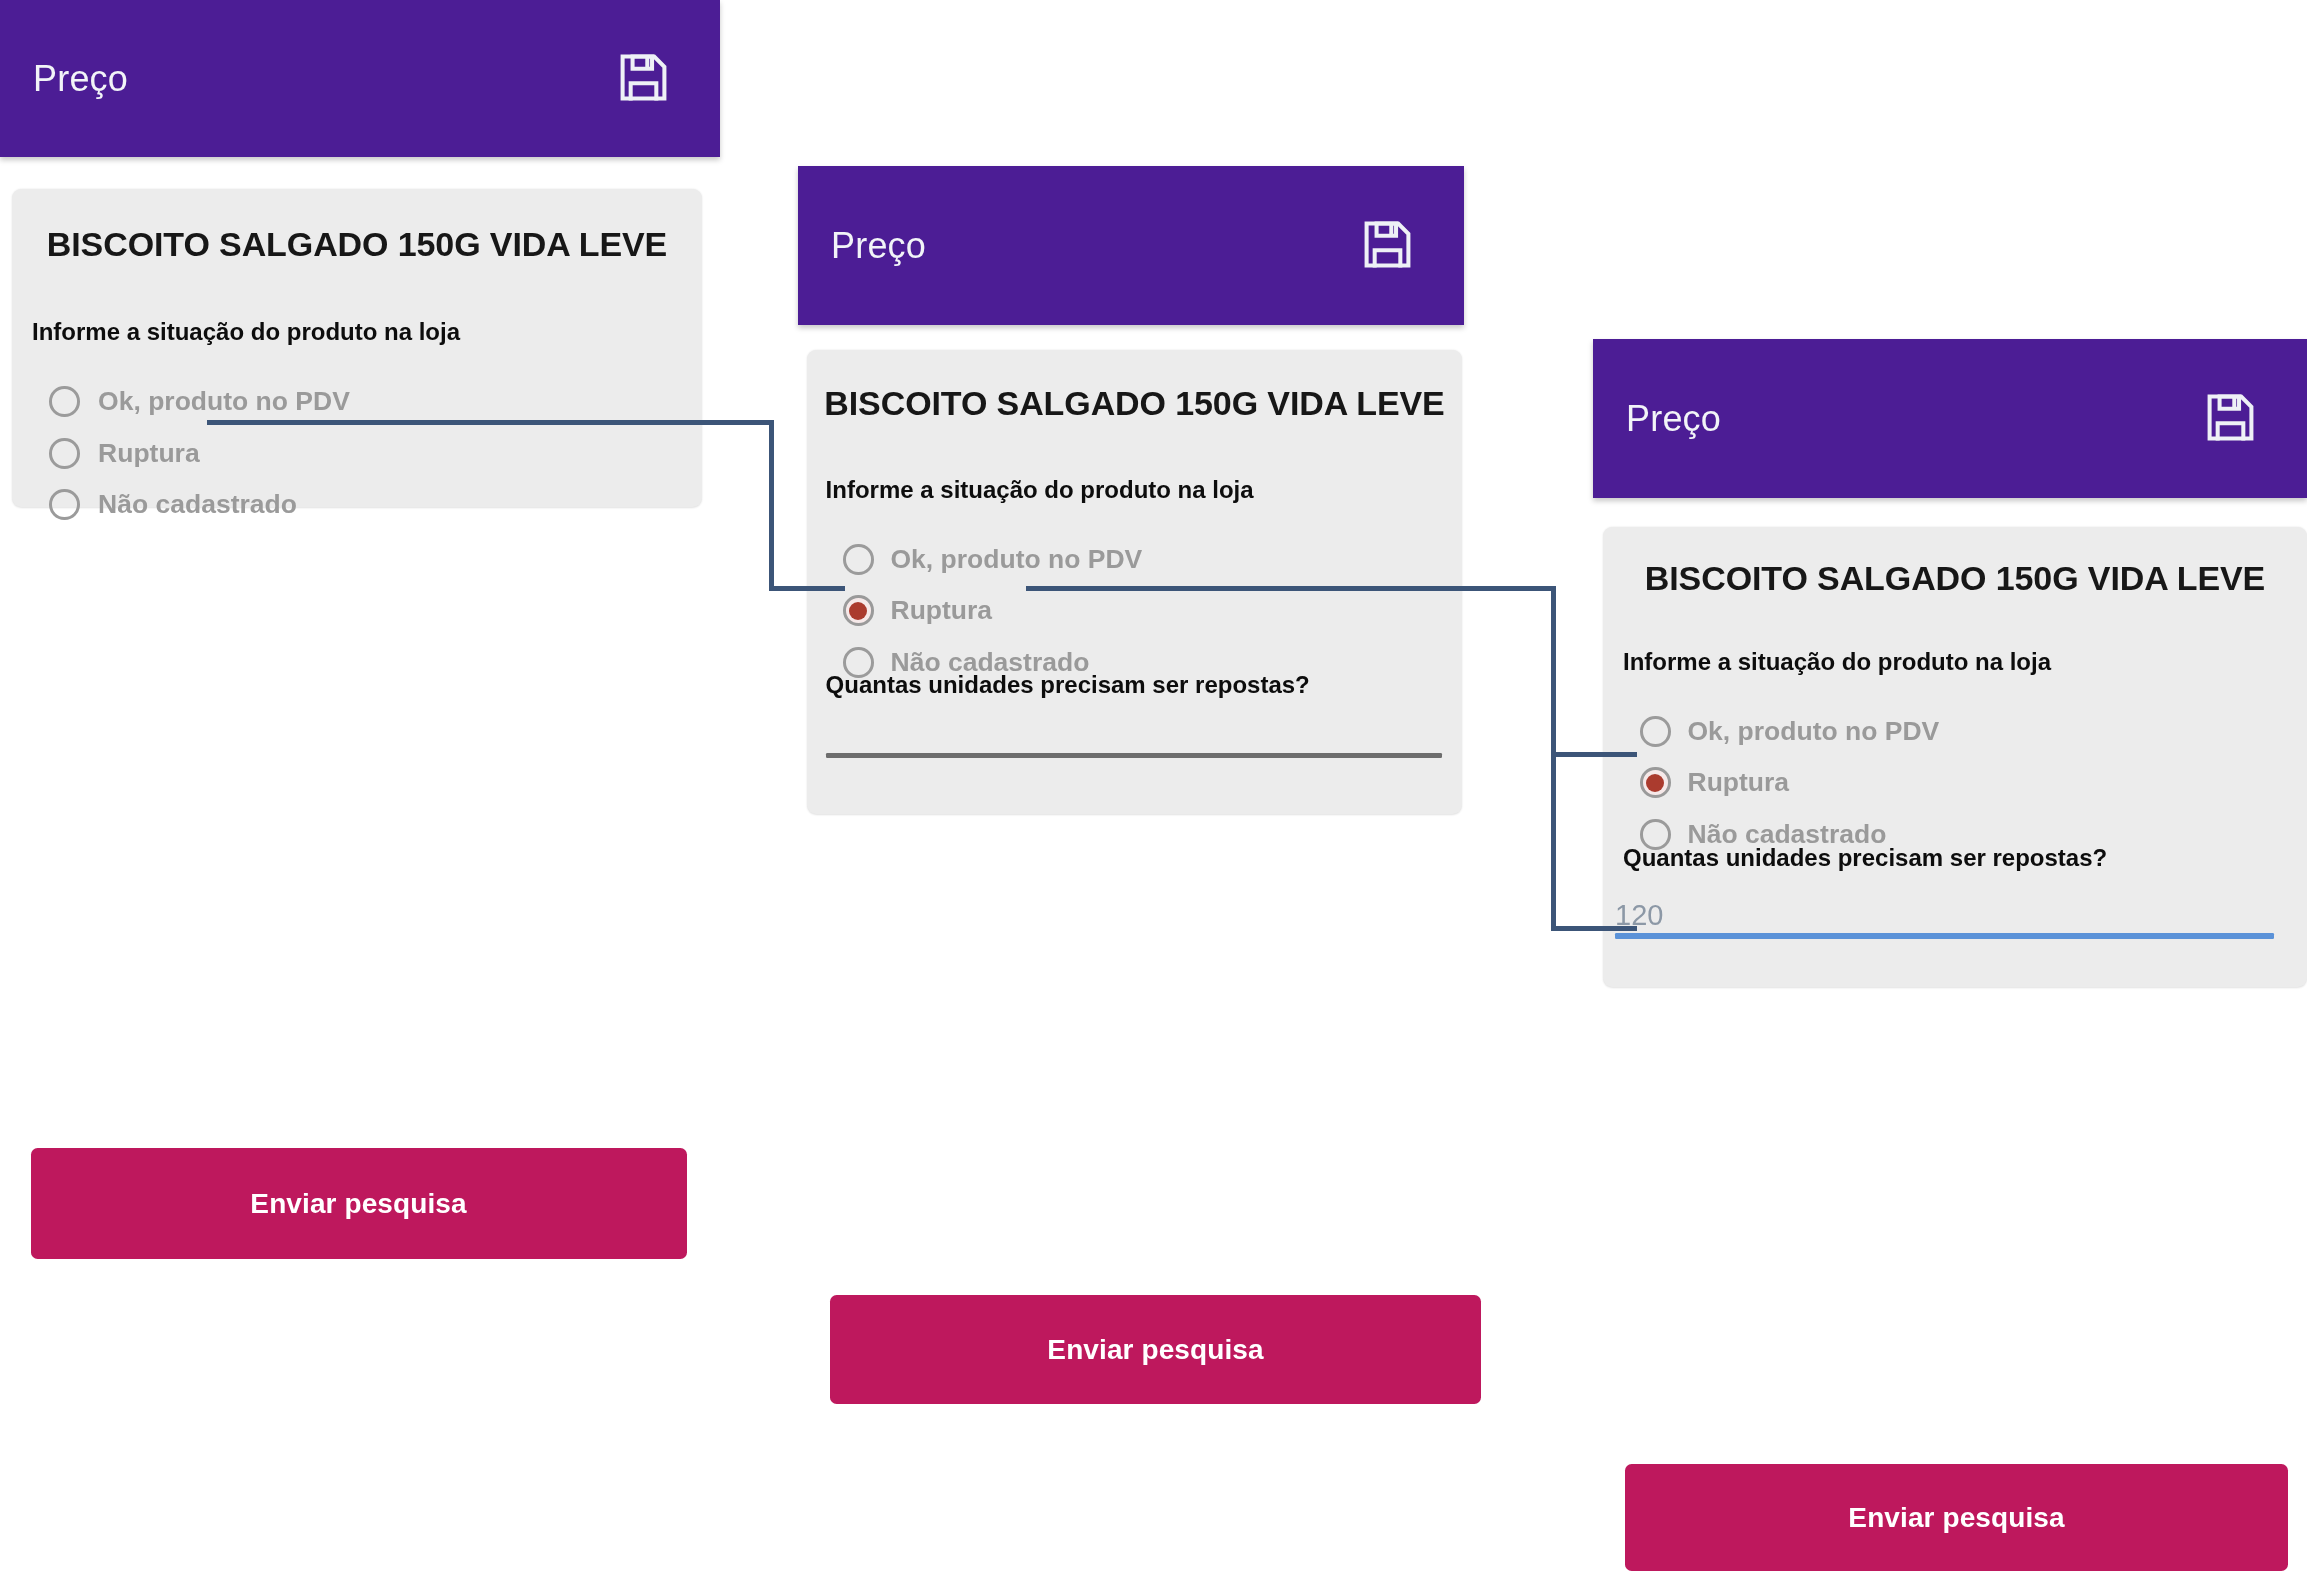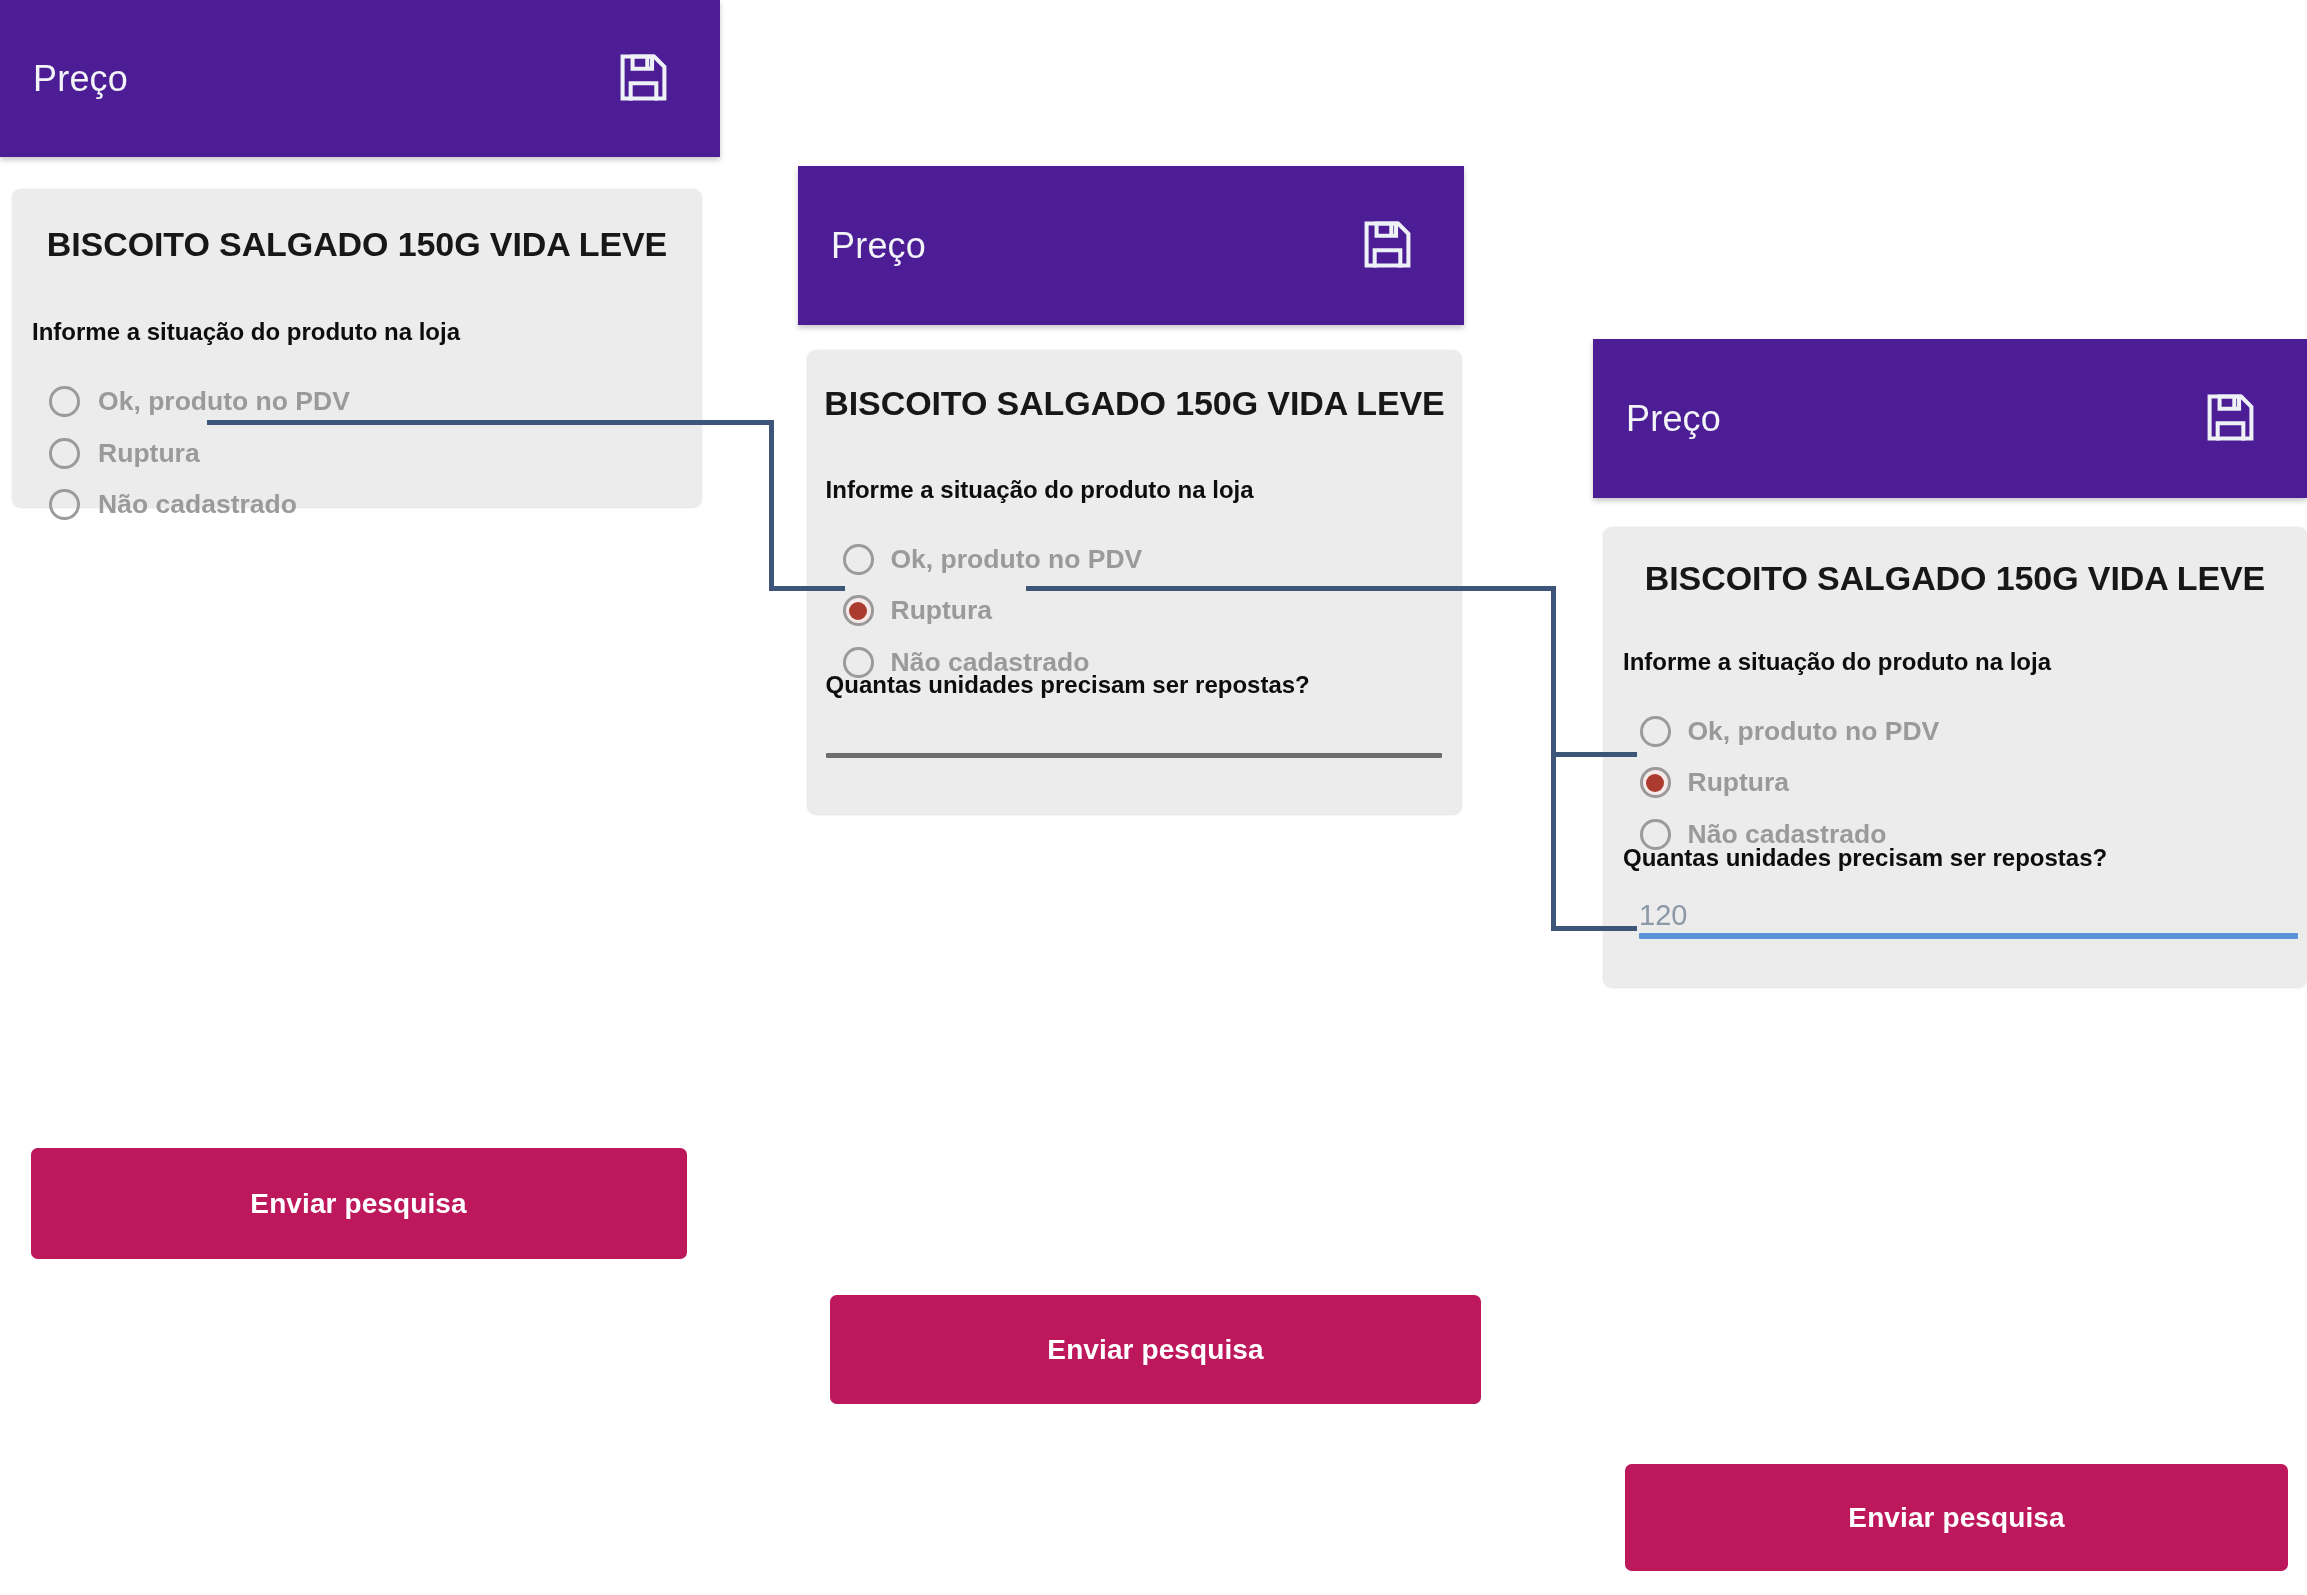--- a/index.html
+++ b/index.html
@@ -229,21 +229,21 @@
       <span class="radio-label">Ruptura</span>
     </div>
 
     <div class="radio-row" style="position:absolute;left:37px;top:264px;gap:17px;">
       <span class="radio" style="width:30.5px;height:30.5px;"></span>
       <span class="radio-label">Não cadastrado</span>
     </div>
 
     <div class="section-label" style="position:absolute;left:20px;top:317px;">Quantas unidades precisam ser repostas?</div>
 
-    <div class="field" style="left:36px;top:374px;width:659px;">
+    <div class="field" style="left:12px;top:374px;width:659px;">
       <div class="field-value" style="height:32px;">120</div>
       <div class="field-underline focused"></div>
     </div>
   </div>
 
   <button class="submit-btn" style="left:1625px;top:1464px;width:663px;height:107px;">Enviar pesquisa</button>
 
   <div class="conn h" style="left:207px;top:420px;width:566px;"></div>
   <div class="conn v" style="left:769px;top:420px;height:171px;"></div>
   <div class="conn h" style="left:769px;top:586px;width:76px;"></div>

